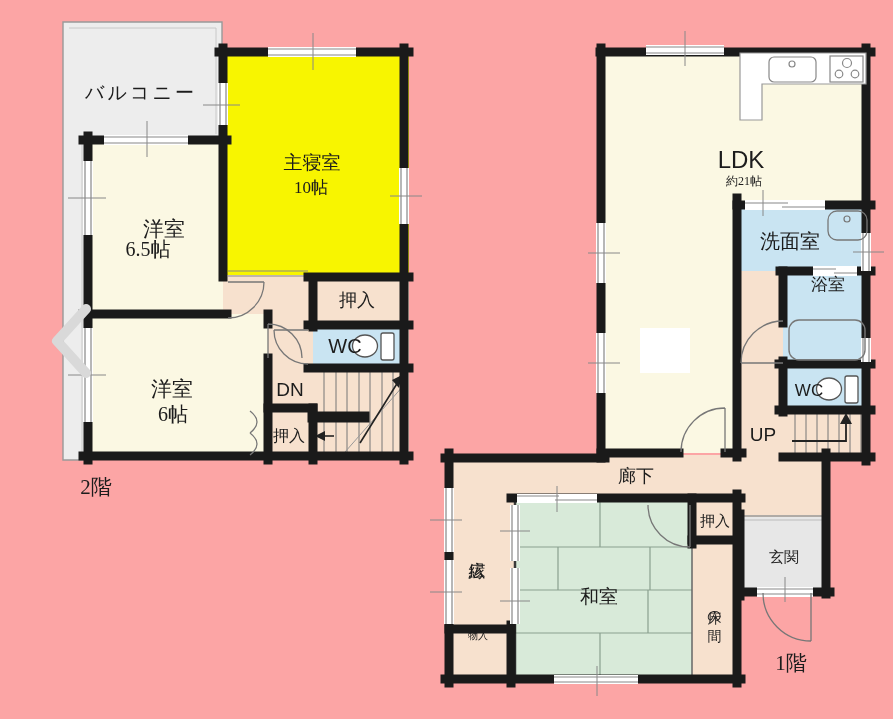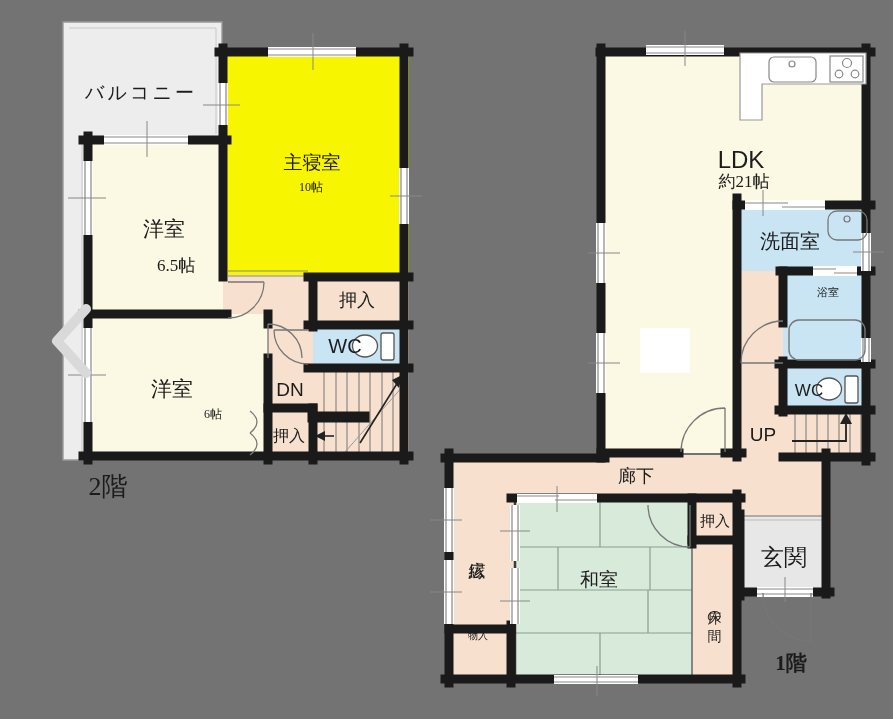--- a/index.html
+++ b/index.html
@@ -1,16 +1,16 @@
 <!DOCTYPE html>
 <html><head>
 <meta charset="utf-8">
 <style>
   html,body{margin:0;padding:0;background:#fff;}
-  #plan{position:relative;width:893px;height:719px;background:#737373;overflow:hidden;
+  #plan{position:relative;width:893px;height:719px;background:#fca5a5;overflow:hidden;
         font-family:"Liberation Serif","DejaVu Serif",serif;}
   #plan svg{position:absolute;left:0;top:0;}
   .lbl{position:absolute;transform:translate(-50%,-50%);color:#1c1c1c;white-space:nowrap;
        line-height:1;user-select:none;}
   .sans{font-family:"Liberation Sans","DejaVu Sans",sans-serif;}
   .vert{writing-mode:vertical-rl;text-orientation:upright;letter-spacing:2px;}
   .sp{letter-spacing:3px;}
 </style>
 </head>
 <body>
@@ -211,39 +211,39 @@
     <path d="M313,33 V70 M147,121 V157 M68,198 H106 M68,375 H106 M203,105 H240 M390,196 H422"></path>
     <path d="M685,31 V66 M588,253 H620 M588,363 H620 M763,190 V216 M853,252 H884"></path>
     <path d="M557,486 V512 M597,666 V696 M430,520 H462 M430,592 H462 M500,531 H530 M500,601 H530 M785,577 V602"></path>
   </g>
 
   <path d="M86,309 L57,341 L86,373" fill="none" stroke="#d9d9d9" stroke-width="10" stroke-linecap="round" stroke-linejoin="round"></path>
 </svg>
 
   <div class="lbl sp" style="left:141px;top:92px;font-size:19px;">バルコニー</div>
   <div class="lbl" style="left:312px;top:162px;font-size:19px;">主寝室</div>
-  <div class="lbl" style="left:311px;top:187px;font-size:12px;">10帖</div>
+  <div class="lbl" style="left:311px;top:187px;font-size:17px;">10帖</div>
   <div class="lbl" style="left:164px;top:229px;font-size:21px;">洋室</div>
-  <div class="lbl" style="left:176px;top:249px;font-size:17px;margin-top:16px;">6.5帖</div>
+  <div class="lbl" style="left:148px;top:249px;font-size:20px;">6.5帖</div>
   <div class="lbl" style="left:172px;top:389px;font-size:21px;">洋室</div>
-  <div class="lbl" style="left:173px;top:414px;font-size:12px;margin-left:40px;">6帖</div>
+  <div class="lbl" style="left:173px;top:414px;font-size:20px;">6帖</div>
   <div class="lbl" style="left:357px;top:300px;font-size:18px;">押入</div>
   <div class="lbl sans" style="left:345px;top:346px;font-size:20px;">WC</div>
   <div class="lbl sans" style="left:290px;top:389px;font-size:19px;">DN</div>
   <div class="lbl" style="left:289px;top:436px;font-size:16px;">押入</div>
-  <div class="lbl" style="left:108px;top:487px;font-size:26px;">2階</div>
+  <div class="lbl" style="left:96px;top:487px;font-size:21px;">2階</div>
 
   <div class="lbl sans" style="left:741px;top:160px;font-size:24px;">LDK</div>
-  <div class="lbl" style="left:744px;top:181px;font-size:17px;">約21帖</div>
+  <div class="lbl" style="left:744px;top:181px;font-size:12px;">約21帖</div>
   <div class="lbl" style="left:790px;top:241px;font-size:20px;">洗面室</div>
-  <div class="lbl" style="left:828px;top:292px;font-size:11px;text-align:center;">浴室</div>
+  <div class="lbl" style="left:828px;top:284px;font-size:17px;text-align:center;">浴室</div>
   <div class="lbl sans" style="left:809px;top:390px;font-size:17px;">WC</div>
   <div class="lbl sans" style="left:763px;top:434px;font-size:19px;">UP</div>
   <div class="lbl" style="left:636px;top:477px;font-size:18px;font-family:Liberation Mono, monospace;">廊下</div>
   <div class="lbl vert" style="left:477px;top:550px;font-size:17px;">広縁</div>
-  <div class="lbl" style="left:599px;top:579px;font-size:19px;">和室</div>
+  <div class="lbl" style="left:599px;top:596px;font-size:19px;">和室</div>
   <div class="lbl" style="left:715px;top:521px;font-size:15px;">押入</div>
-  <div class="lbl" style="left:784px;top:557px;font-size:23px;">玄関</div>
+  <div class="lbl" style="left:784px;top:557px;font-size:15px;">玄関</div>
   <div class="lbl vert" style="left:714px;top:610px;font-size:14px;">床の間</div>
   <div class="lbl" style="left:478px;top:636px;font-size:10px;">物入</div>
-  <div class="lbl" style="left:791px;top:663px;font-size:21px;font-weight:bold;">1階</div>
+  <div class="lbl" style="left:791px;top:663px;font-size:21px;">1階</div>
 
 </div>
 
 </body></html>

